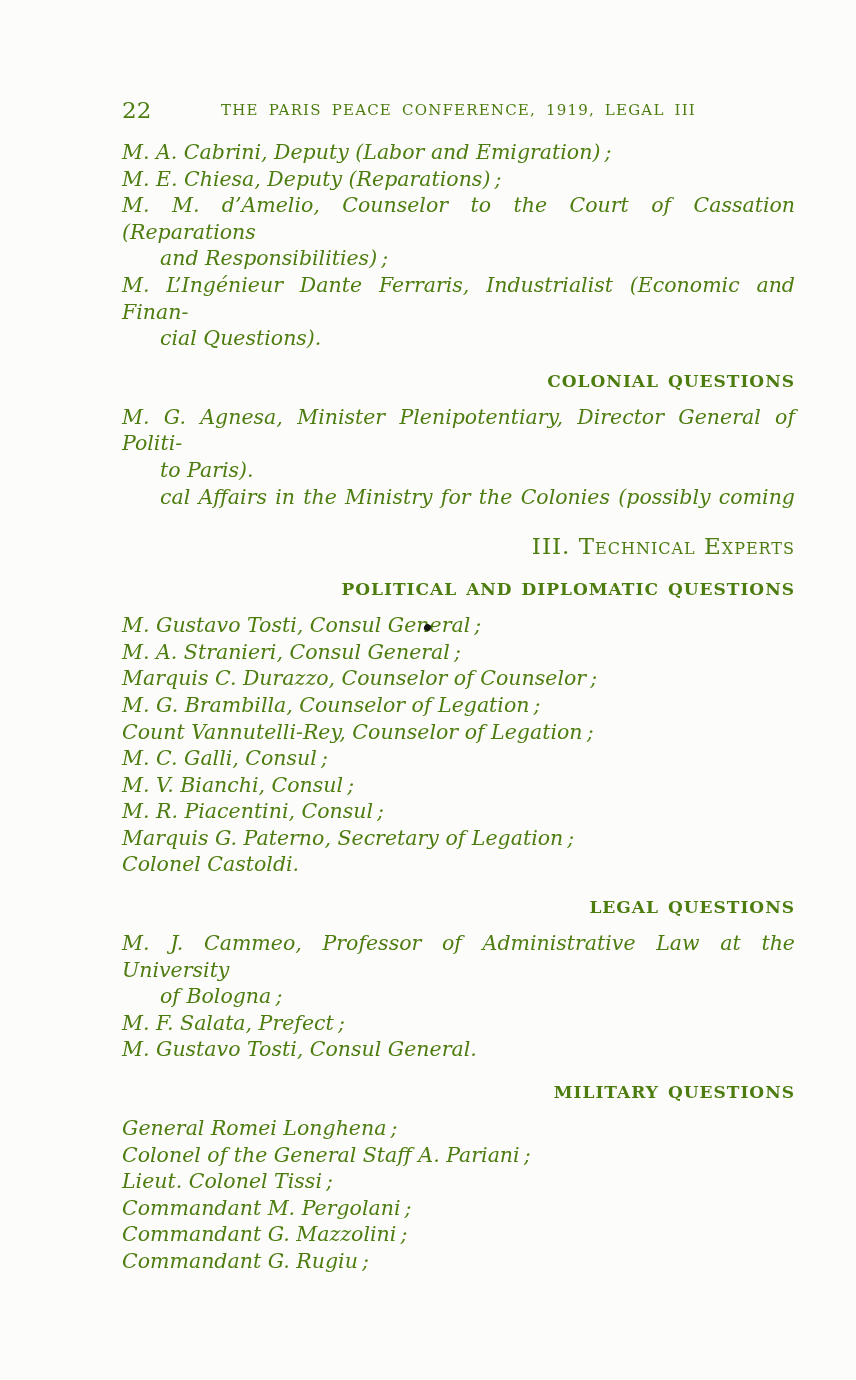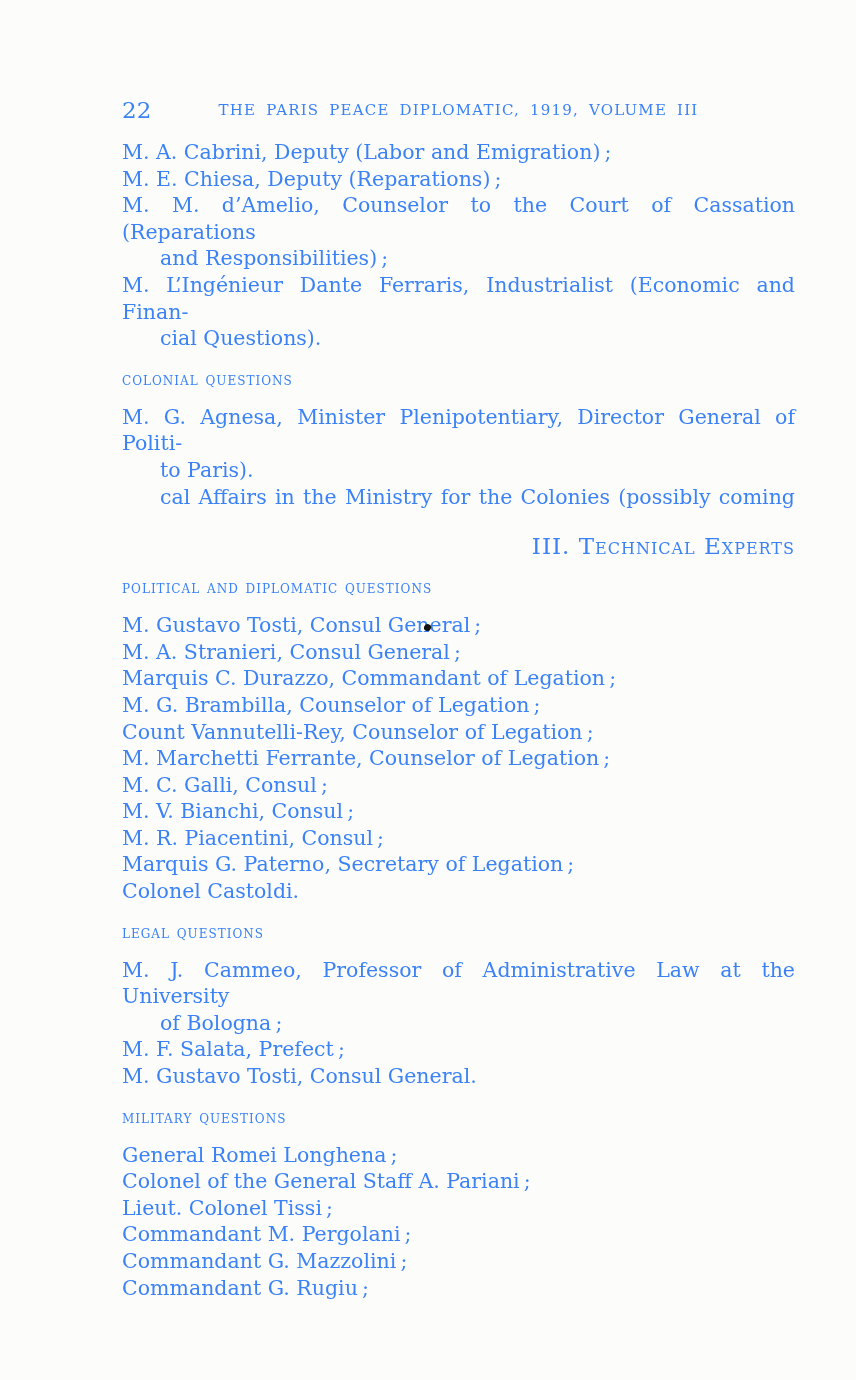--- a/index.html
+++ b/index.html
@@ -6,21 +6,21 @@
     margin: 0;
     padding: 0;
     background: #e8e8e6;
   }
   .page {
     position: relative;
     width: 856px;
     height: 1380px;
     margin: 0 auto;
     background: #fcfcfa;
-    color: #3b82f6;
+    color: #4d7c0f;
     font-family: "DejaVu Serif", "Liberation Serif", serif;
     overflow: hidden;
     box-sizing: border-box;
   }
   .content {
     position: absolute;
     left: 122px;
     top: 97px;
     width: 673px;
   }
@@ -41,31 +41,32 @@
     font-size: 15px;
     line-height: 26px;
     letter-spacing: 1.2px;
     word-spacing: 4px;
     white-space: nowrap;
   }
   .line {
     font-size: 20.5px;
     line-height: 26.6px;
     white-space: nowrap;
+    font-style: italic;
   }
   .line.indent { margin-left: 38px; }
   .line.j {
     white-space: normal;
     text-align: justify;
     text-align-last: justify;
   }
   .subheading {
-    text-align: left;
-    font-size: 12px;
-    font-weight: 400;
+    text-align: right;
+    font-size: 17px;
+    font-weight: 700;
     letter-spacing: 1px;
     word-spacing: 2px;
     line-height: 18px;
     margin: 20px 0 14px 0;
   }
   .chapter-heading {
     text-align: right;
     font-variant: small-caps;
     font-size: 23px;
     letter-spacing: 1px;
@@ -83,21 +84,21 @@
     transform: rotate(20deg);
   }
 </style>
 </head>
 <body>
 
 <div class="page">
   <div class="content">
     <div class="running-head">
       <span class="page-number">22</span>
-      <div class="running-title">THE PARIS PEACE DIPLOMATIC, 1919, VOLUME III</div>
+      <div class="running-title">THE PARIS PEACE CONFERENCE, 1919, LEGAL III</div>
     </div>
     <div id="sections">
         <div>
           <div class="line">M. A. Cabrini, Deputy (Labor and Emigration) ;</div>
           <div class="line">M. E. Chiesa, Deputy (Reparations) ;</div>
           <div class="line j">M. M. d’Amelio, Counselor to the Court of Cassation (Reparations</div>
           <div class="line indent">and Responsibilities) ;</div>
           <div class="line j">M. L’Ingénieur Dante Ferraris, Industrialist (Economic and Finan-</div>
           <div class="line indent">cial Questions).</div>
         </div>
@@ -107,24 +108,23 @@
           <div class="line indent">to Paris).</div>
           <div class="line indent j">cal Affairs in the Ministry for the Colonies (possibly coming</div>
         </div>
         <div>
           <div class="chapter-heading">III. Technical Experts</div>
         </div>
         <div>
           <div class="subheading">POLITICAL AND DIPLOMATIC QUESTIONS</div>
           <div class="line">M. Gustavo Tosti, Consul General ;</div>
           <div class="line">M. A. Stranieri, Consul General ;</div>
-          <div class="line">Marquis C. Durazzo, Commandant of Legation ;</div>
+          <div class="line">Marquis C. Durazzo, Counselor of Counselor ;</div>
           <div class="line">M. G. Brambilla, Counselor of Legation ;</div>
           <div class="line">Count Vannutelli-Rey, Counselor of Legation ;</div>
-          <div class="line">M. Marchetti Ferrante, Counselor of Legation ;</div>
           <div class="line">M. C. Galli, Consul ;</div>
           <div class="line">M. V. Bianchi, Consul ;</div>
           <div class="line">M. R. Piacentini, Consul ;</div>
           <div class="line">Marquis G. Paterno, Secretary of Legation ;</div>
           <div class="line">Colonel Castoldi.</div>
         </div>
         <div>
           <div class="subheading">LEGAL QUESTIONS</div>
           <div class="line j">M. J. Cammeo, Professor of Administrative Law at the University</div>
           <div class="line indent">of Bologna ;</div>

